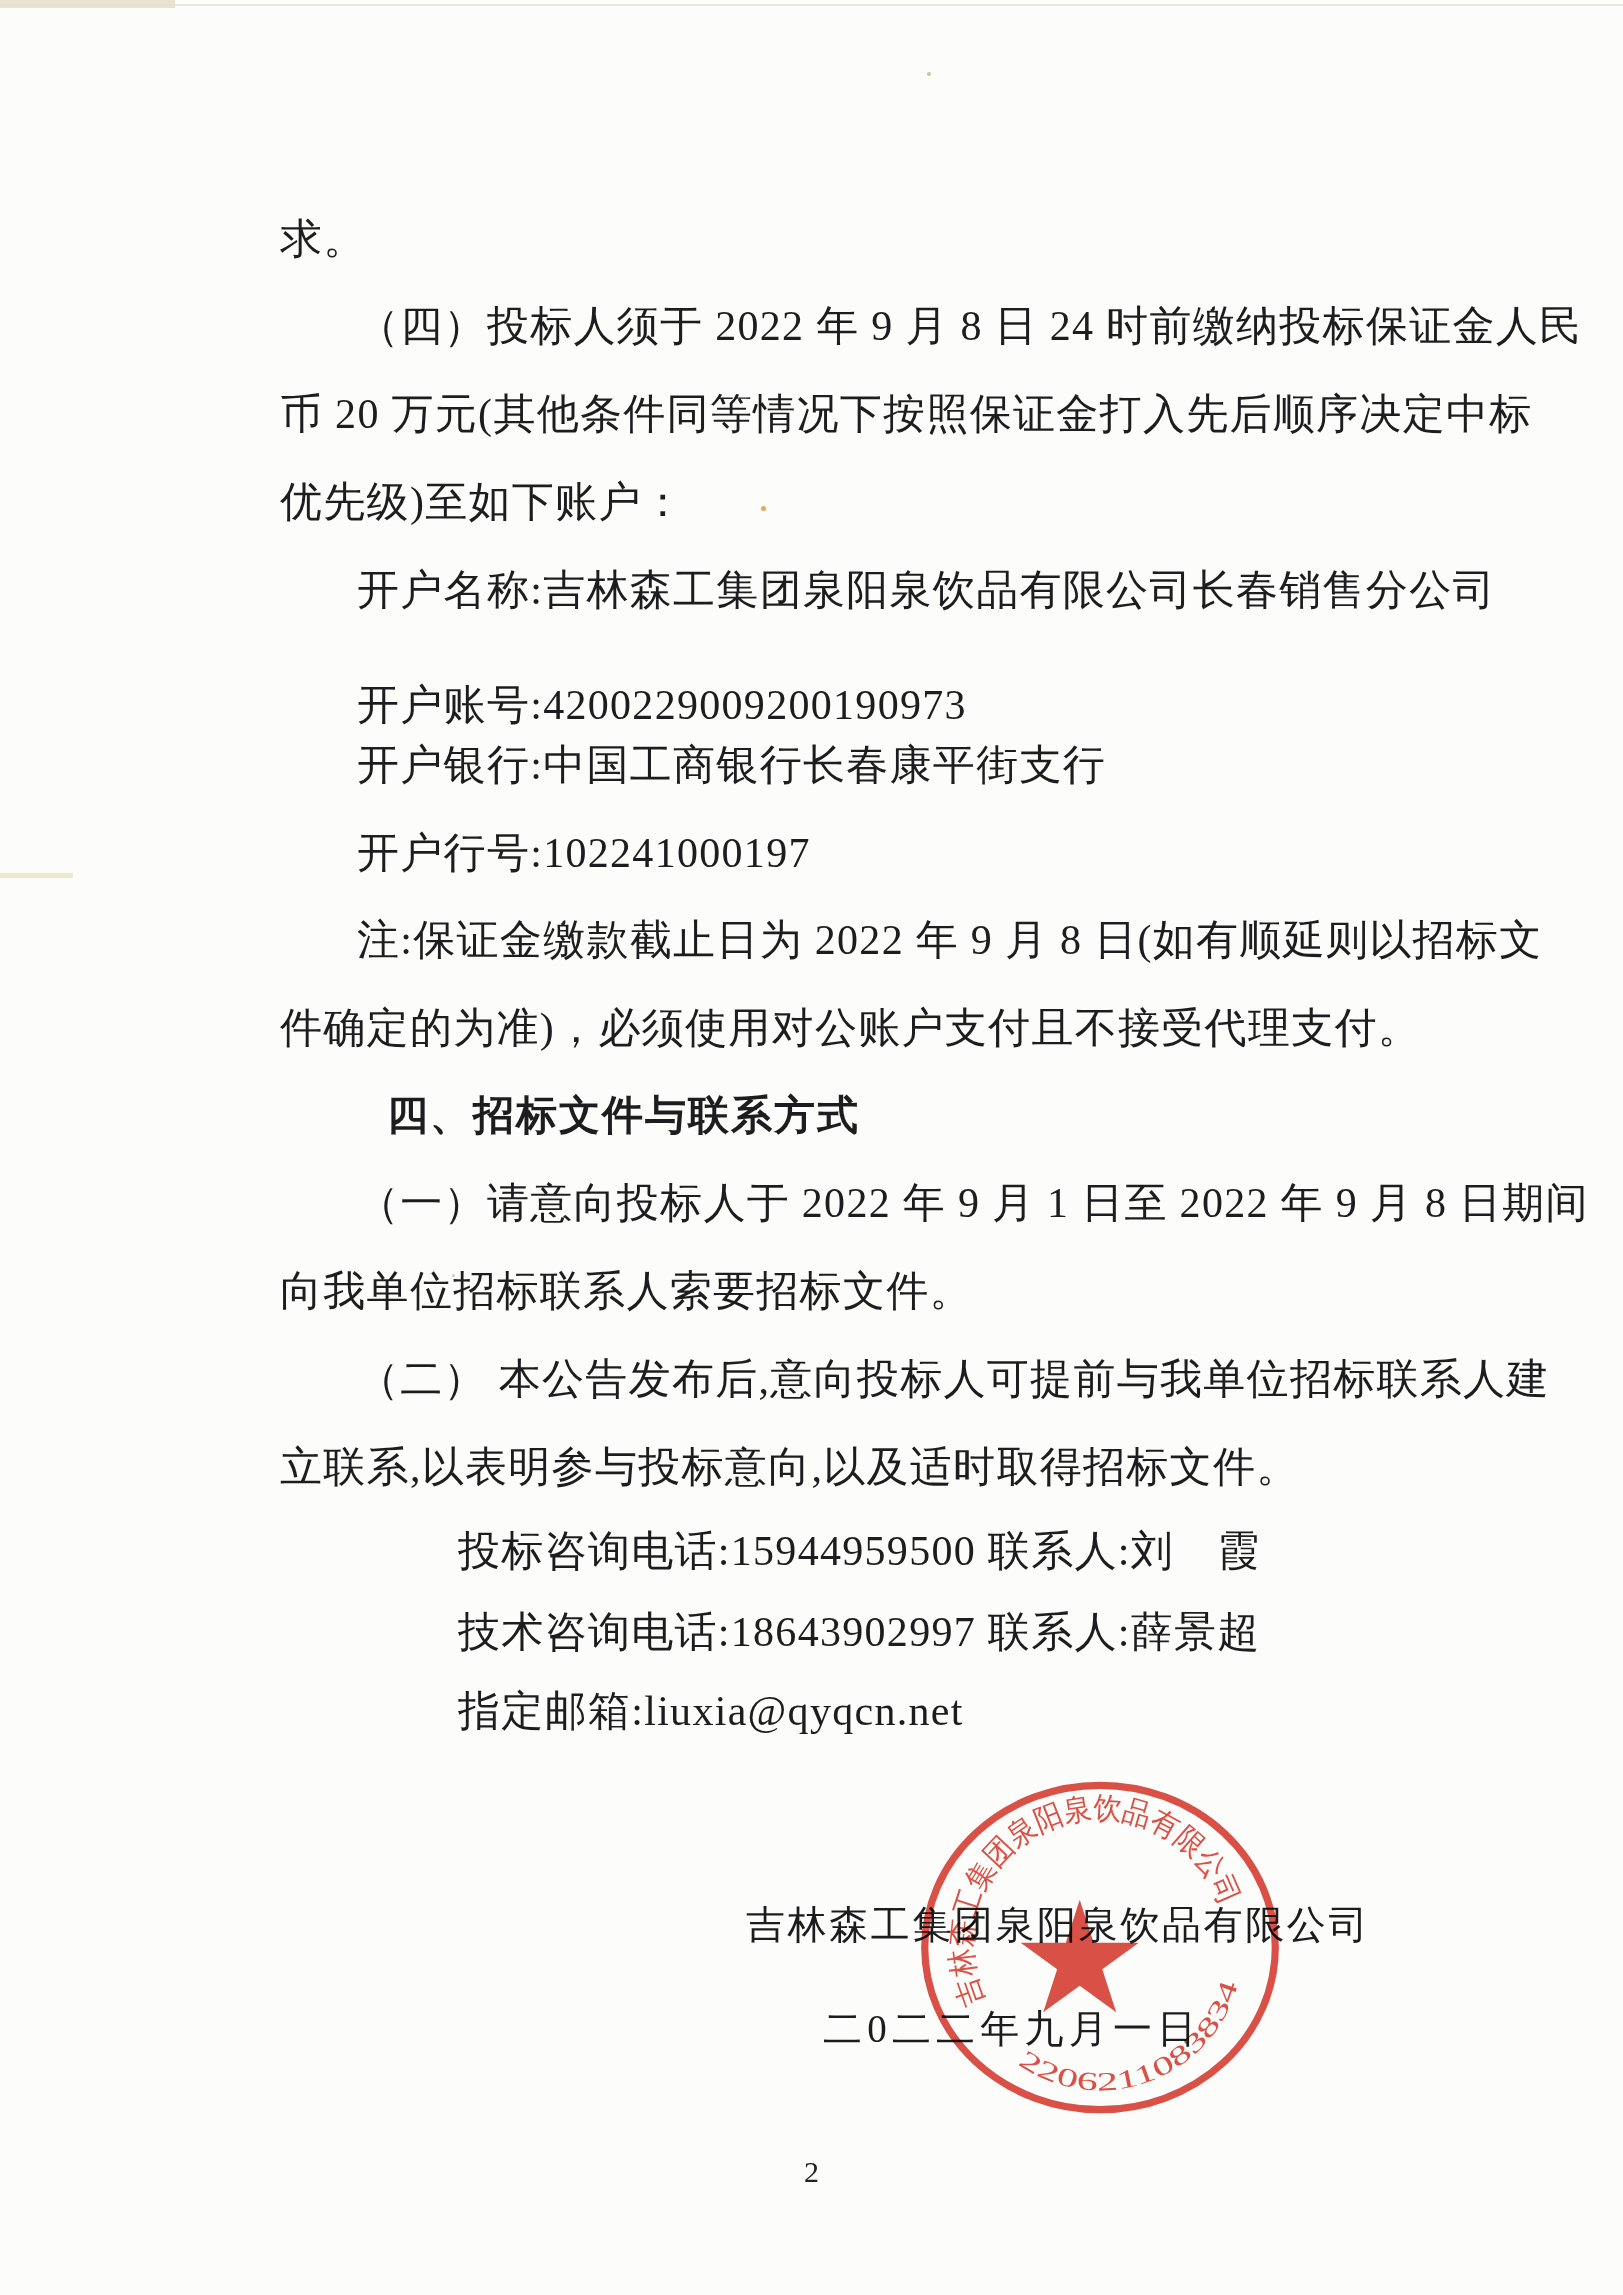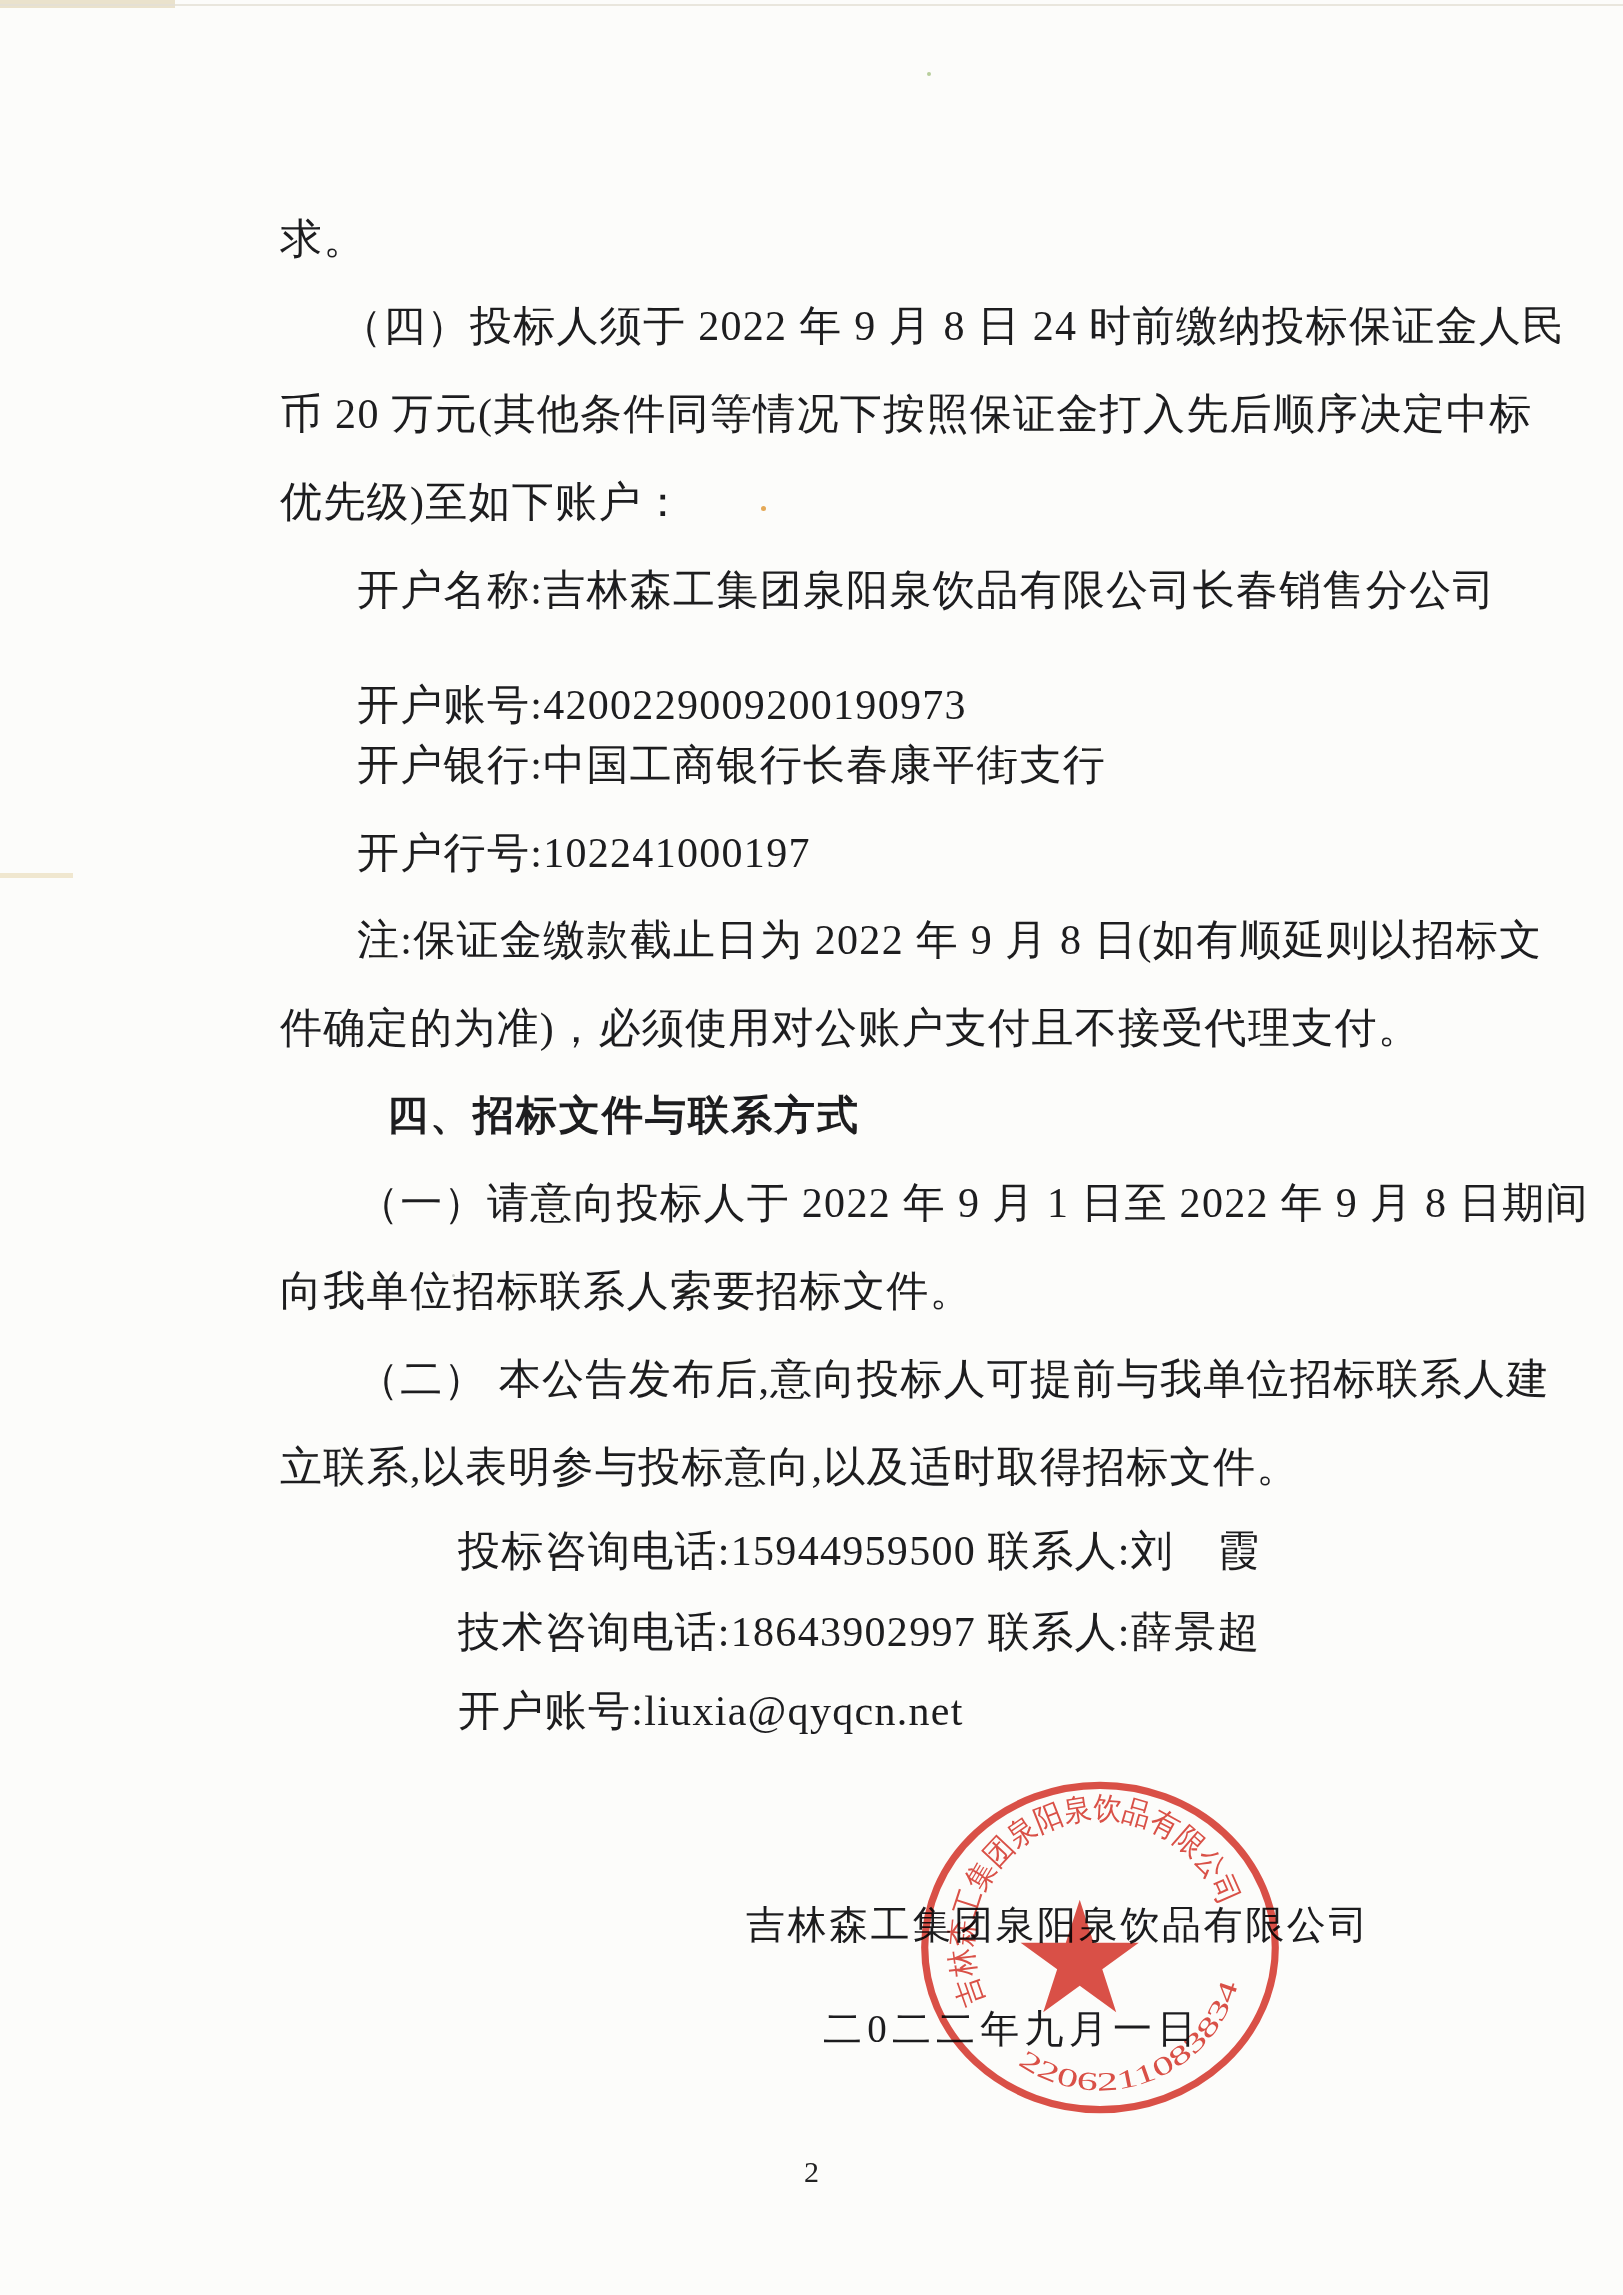--- a/index.html
+++ b/index.html
@@ -65,37 +65,37 @@
 
   <div class="artifact a-top-beige"></div>
   <div class="artifact a-top-line"></div>
   <div class="artifact a-left-dash"></div>
   <div class="artifact speck s1"></div>
   <div class="artifact speck s2"></div>
   <div class="artifact speck s3"></div>
   <div class="artifact speck s4"></div>
 
   <div class="tline" style="left:280px;top:215px;">求。</div>
-  <div class="tline" style="left:340px;top:302px;">（四）投标人须于 2022 年 9 月 8 日 24 时前缴纳投标保证金人民</div>
+  <div class="tline" style="left:357px;top:302px;">（四）投标人须于 2022 年 9 月 8 日 24 时前缴纳投标保证金人民</div>
   <div class="tline" style="left:280px;top:390px;">币 20 万元(其他条件同等情况下按照保证金打入先后顺序决定中标</div>
   <div class="tline" style="left:357px;top:566px;">开户名称:吉林森工集团泉阳泉饮品有限公司长春销售分公司</div>
   <div class="tline" style="left:280px;top:478px;">优先级)至如下账户：</div>
   <div class="tline" style="left:357px;top:653px;margin-top:28px;">开户账号:4200229009200190973</div>
   <div class="tline" style="left:357px;top:741px;">开户银行:中国工商银行长春康平街支行</div>
   <div class="tline" style="left:357px;top:829px;">开户行号:102241000197</div>
   <div class="tline" style="left:357px;top:916px;">注:保证金缴款截止日为 2022 年 9 月 8 日(如有顺延则以招标文</div>
   <div class="tline" style="left:280px;top:1004px;">件确定的为准)，必须使用对公账户支付且不接受代理支付。</div>
   <div class="tline heading" style="left:357px;top:1092px;">四、招标文件与联系方式</div>
   <div class="tline" style="left:357px;top:1179px;">（一）请意向投标人于 2022 年 9 月 1 日至 2022 年 9 月 8 日期间</div>
   <div class="tline" style="left:280px;top:1267px;">向我单位招标联系人索要招标文件。</div>
   <div class="tline" style="left:357px;top:1355px;">（二） 本公告发布后,意向投标人可提前与我单位招标联系人建</div>
   <div class="tline" style="left:280px;top:1443px;">立联系,以表明参与投标意向,以及适时取得招标文件。</div>
   <div class="tline" style="left:458px;top:1527px;">投标咨询电话:15944959500 联系人:刘　霞</div>
   <div class="tline" style="left:458px;top:1608px;">技术咨询电话:18643902997 联系人:薛景超</div>
-  <div class="tline" style="left:458px;top:1687px;">开户账号:liuxia@qyqcn.net</div>
+  <div class="tline" style="left:458px;top:1687px;">指定邮箱:liuxia@qyqcn.net</div>
 
   <div class="sig" style="left:746px;top:1898px;">吉林森工集团泉阳泉饮品有限公司</div>
   <div class="sig" style="left:823px;top:2002px;letter-spacing:5.2px;">二0二二年九月一日</div>
 
   <svg class="stamp" viewBox="0 0 578 530">
     <g transform="translate(3,2)">
       <ellipse cx="286" cy="263" rx="268" ry="248" fill="none" stroke="#d8392e" stroke-width="11"></ellipse>
       <polygon fill="#d8392e" points="255,190 276.3,255.6 345.4,255.6 289.5,296.2 310.8,361.9 255,321.3 199.2,361.9 220.5,296.2 164.6,255.6 233.7,255.6"></polygon>
       <g transform="rotate(-20 286 263)">
         <defs>

